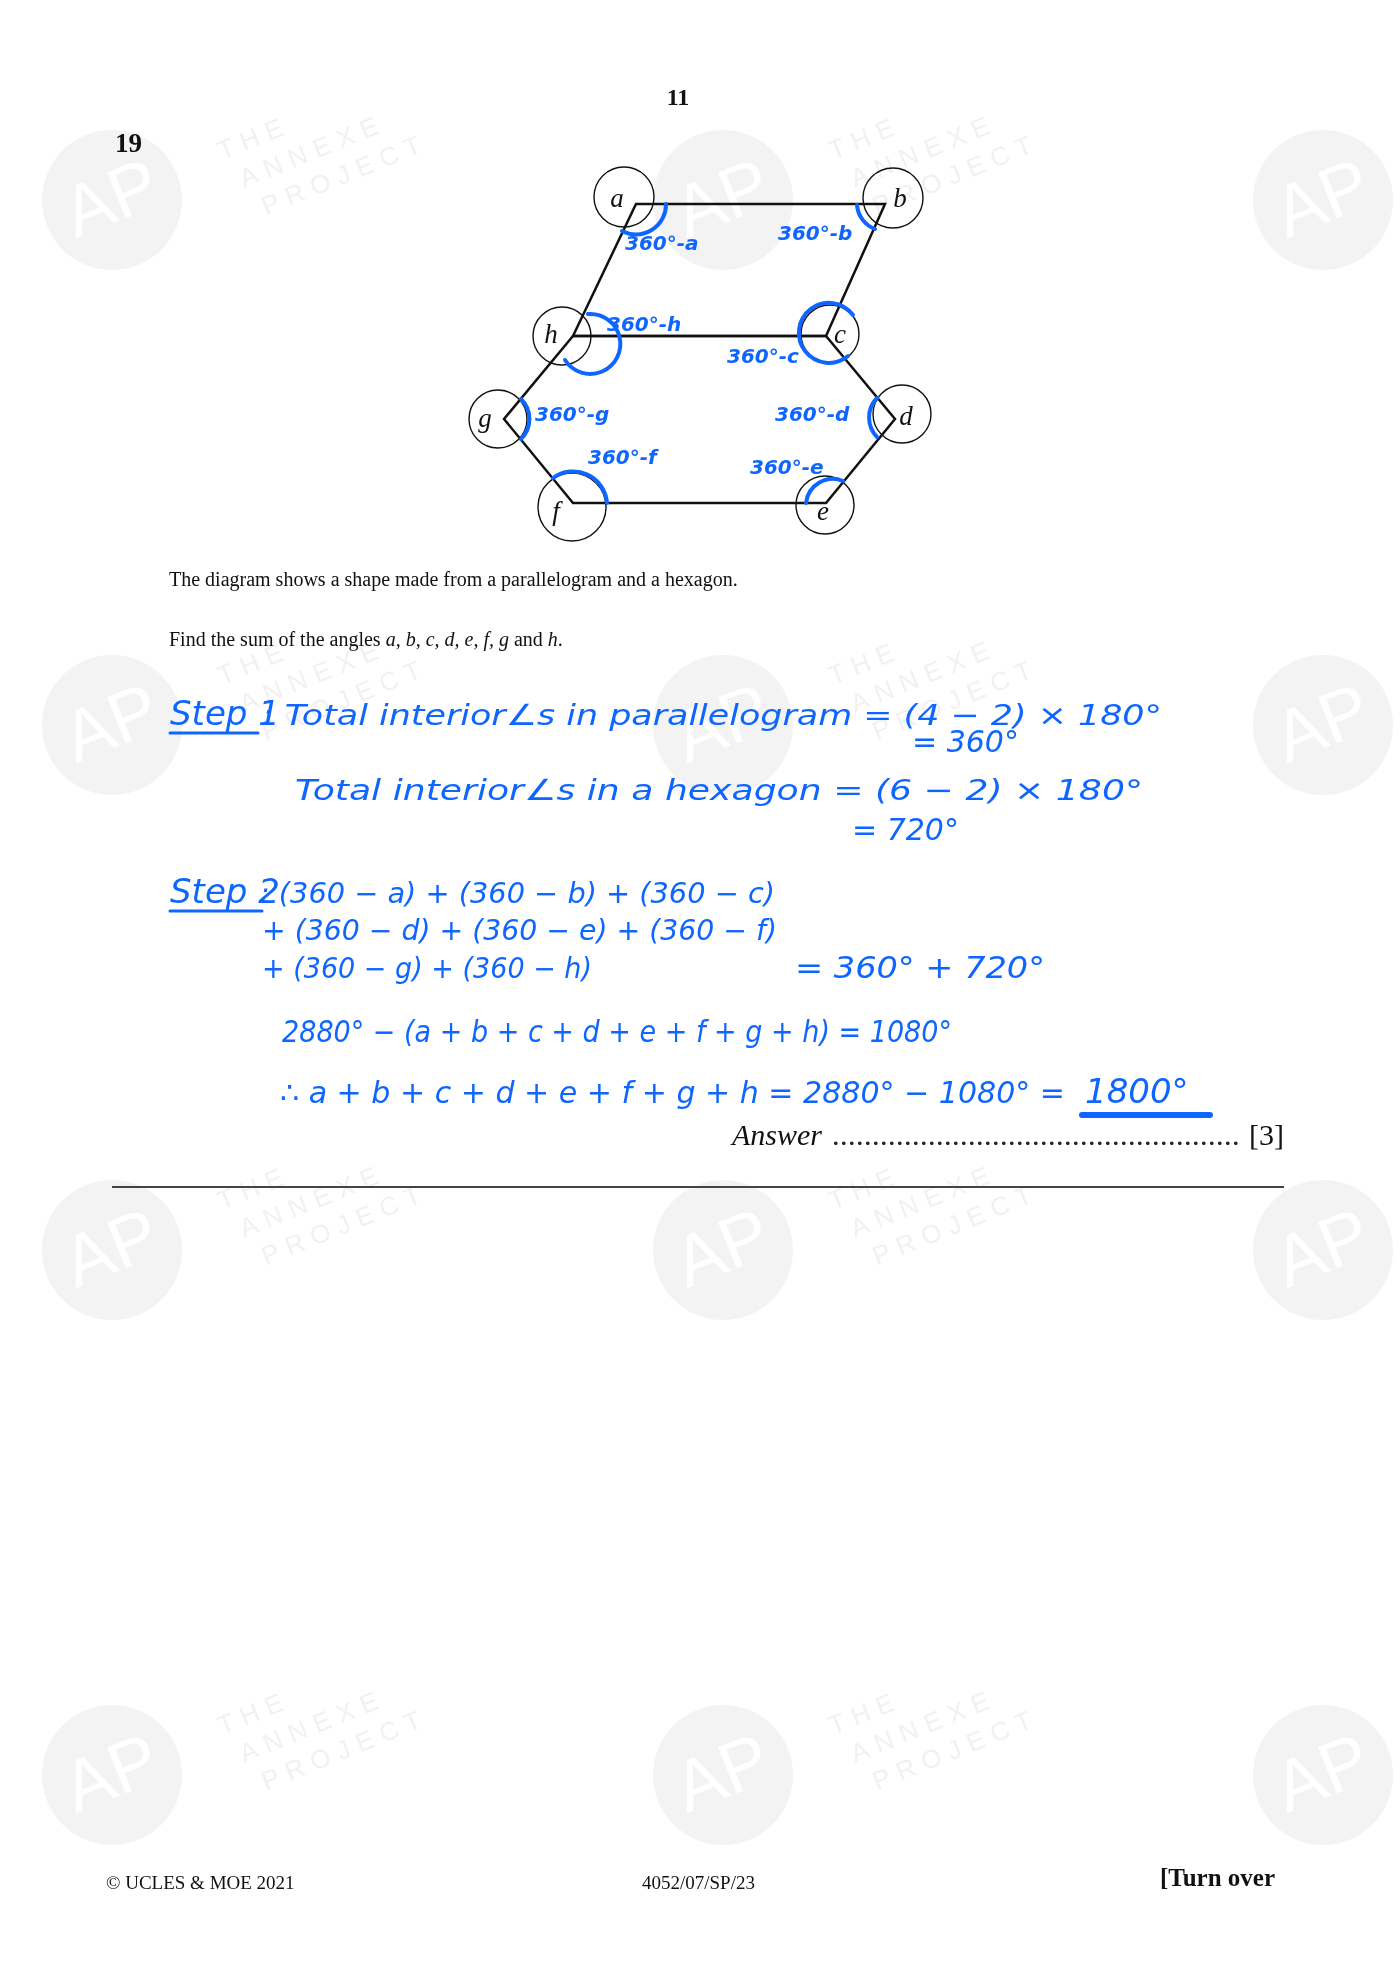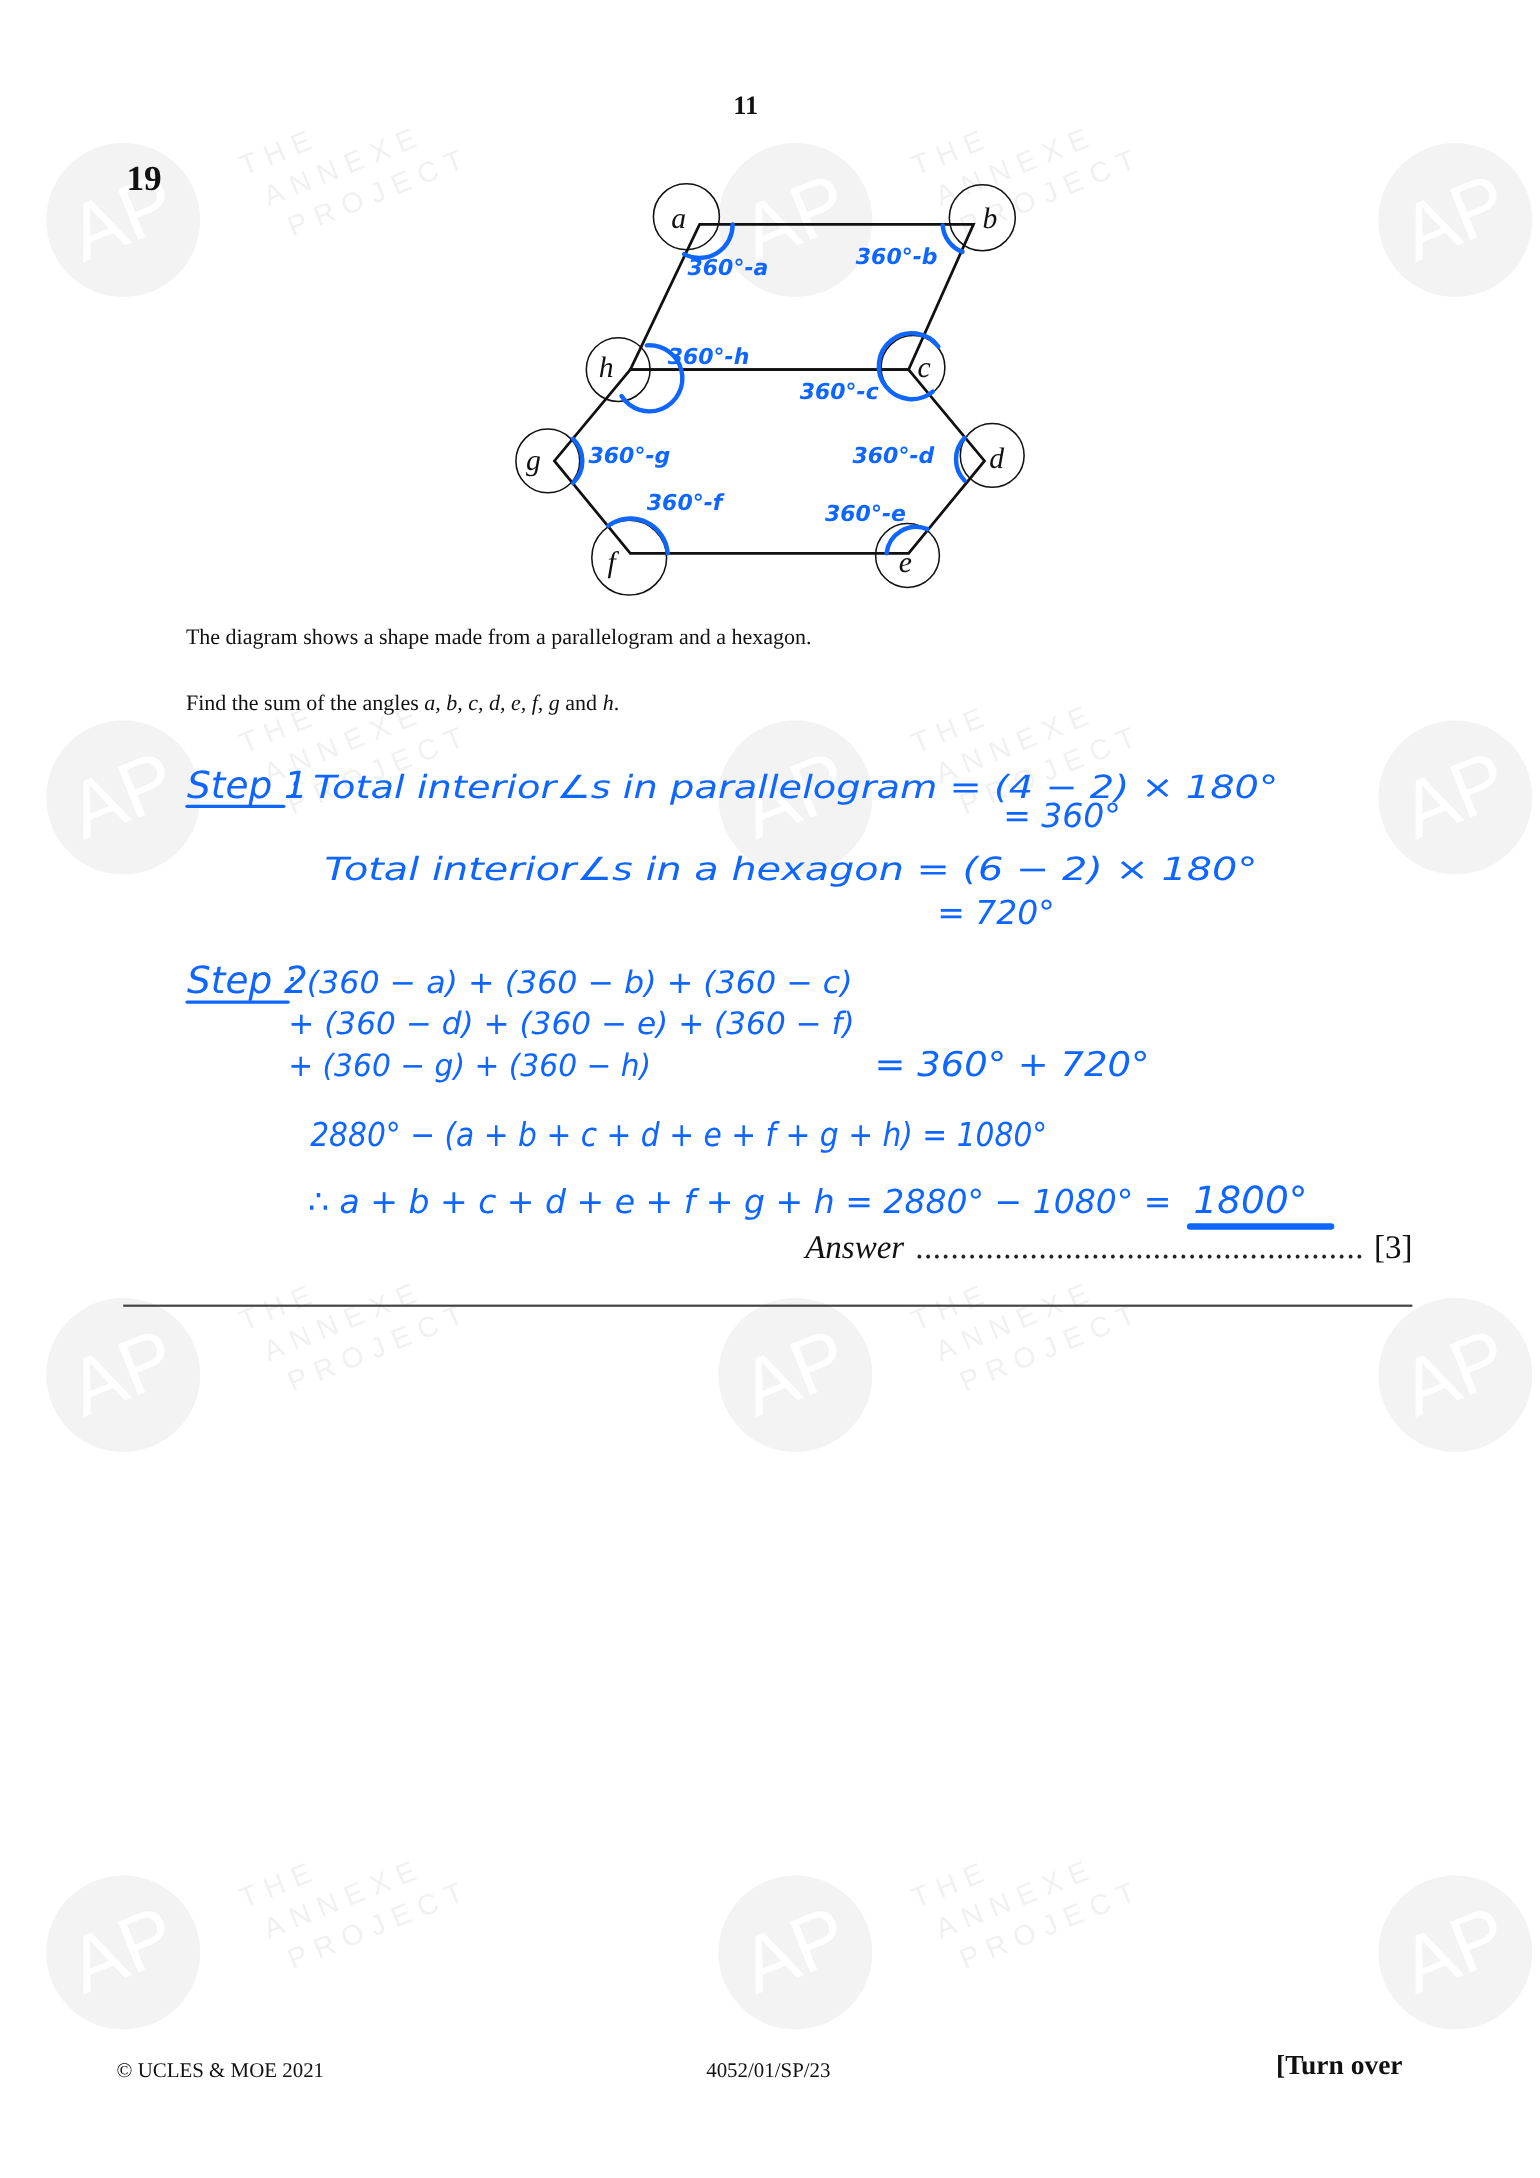--- a/index.html
+++ b/index.html
@@ -1,21 +1,21 @@
 <!DOCTYPE html>
 <html><head>
 <meta charset="utf-8">
 <style>
   html, body { margin:0; padding:0; background:#ffffff; }
   body { width:1400px; height:1980px; position:relative; overflow:hidden;
          font-family:"Liberation Serif", "DejaVu Serif", serif; color:#111; }
   .abs { position:absolute; }
   .wm { position:absolute; width:1400px; height:1980px; left:0; top:0; pointer-events:none; }
   .page-num { left:0; width:1356px; top:84px; text-align:center; font-weight:bold; font-size:24px; }
-  .q-num { left:115px; top:144px; font-weight:bold; font-size:32px; }
+  .q-num { left:115px; top:128px; font-weight:bold; font-size:27px; }
   .diagram { left:0; top:0; width:1400px; height:560px; }
   .stem { font-size:20px; left:169px; }
   .stem i { font-style:italic; }
   .hand { position:absolute; left:0; top:0; width:1400px; height:1180px; pointer-events:none; }
   .answer-row { left:732px; top:1118px; width:552px; font-size:30px; display:flex; align-items:flex-start; white-space:nowrap; }
   .answer-label { font-style:italic; margin-right:10px; }
   .answer-dots { flex:1; overflow:hidden; letter-spacing:0.5px; color:#222; }
   .answer-marks { margin-left:10px; }
   .rule { left:112px; top:1186px; width:1172px; height:2px; background:#444; }
   .footer-left { left:106px; top:1872px; font-size:19px; }
@@ -135,14 +135,14 @@
 
 <div class="abs answer-row">
   <span class="answer-label">Answer</span>
   <span class="answer-dots">............................................................................................</span>
   <span class="answer-marks">[3]</span>
 </div>
 
 <div class="abs rule"></div>
 
 <div class="abs footer-left">© UCLES &amp; MOE 2021</div>
-<div class="abs footer-mid">4052/01/SP/23</div>
+<div class="abs footer-mid">4052/07/SP/23</div>
 <div class="abs footer-right">[Turn over</div>
 
 </body></html>

